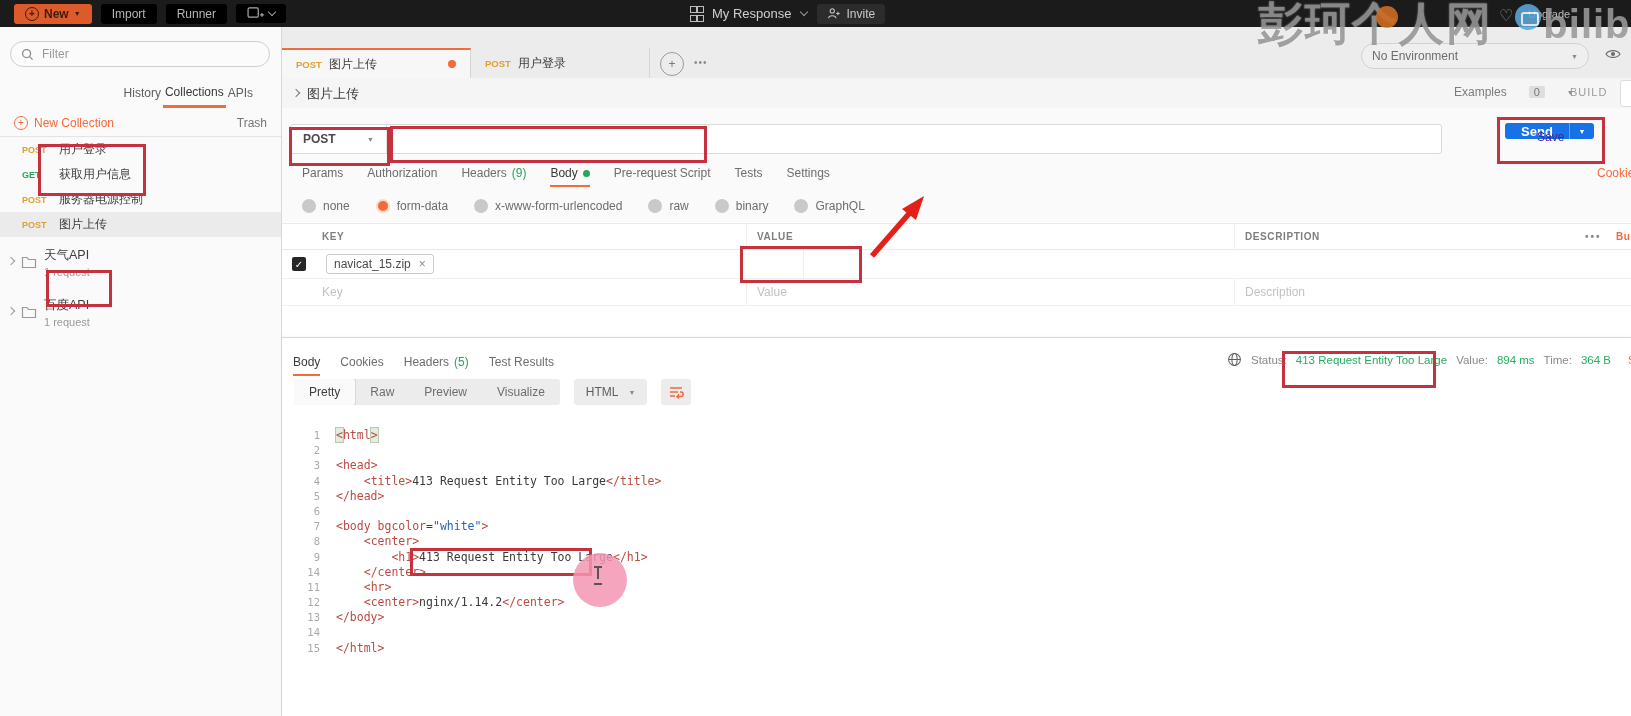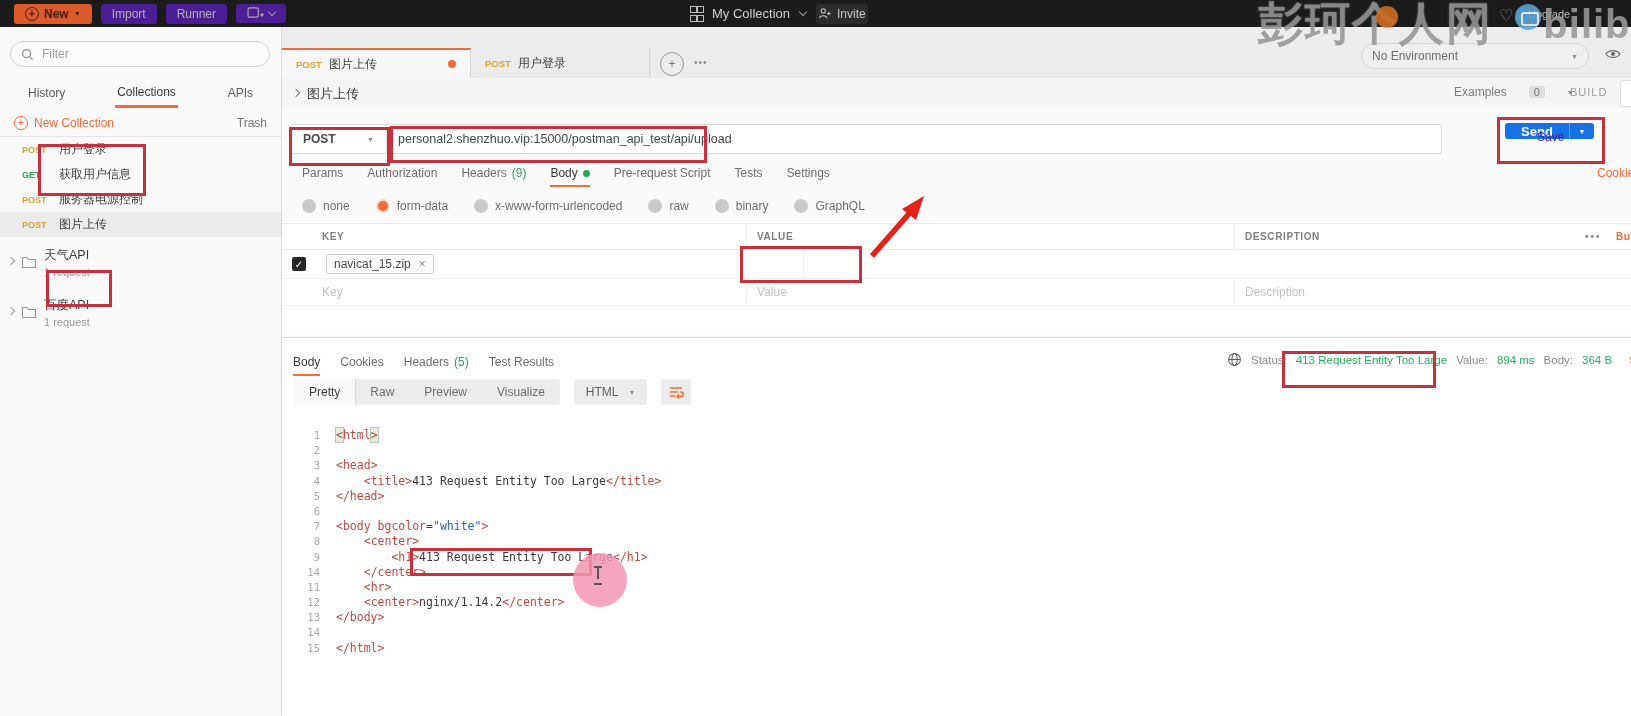--- a/index.html
+++ b/index.html
@@ -1,42 +1,42 @@
 <!DOCTYPE html>
 <html><head>
 <meta charset="utf-8">
 <style>
   html,body{margin:0;padding:0;overflow:hidden}
   body{width:1631px;height:716px;position:relative;background:#fff;
        font-family:"Liberation Sans",sans-serif;font-size:12px;color:#3d3d3d}
   
   .topbar{position:absolute;top:0;left:0;right:0;height:27px;background:#1b1b1b;display:flex;align-items:center;z-index:5}
-  .tb-btn{display:flex;align-items:center;gap:5px;border-radius:3px;padding:3px 11px;margin-left:9px;background:#4c1d95;color:#b5b5b5;font-size:12px;cursor:pointer}
+  .tb-btn{display:flex;align-items:center;gap:5px;border-radius:3px;padding:3px 11px;margin-left:9px;background:#000000;color:#b5b5b5;font-size:12px;cursor:pointer}
   .tb-new{background:#dd5b2b;color:#3d1d0a;font-weight:bold;margin-left:14px}
   .plus-circ{width:12px;height:12px;border:1.4px solid #3d1d0a;border-radius:50%;display:flex;align-items:center;justify-content:center;font-size:10px;line-height:1}
   .tb-center{position:absolute;left:690px;display:flex;align-items:center;gap:10px;color:#cfcfcf}
   .gridicon{display:grid;grid-template-columns:5px 5px;grid-gap:2px}
   .gridicon span{width:5px;height:5px;border:1.2px solid #bdbdbd}
   .cv{display:inline-block;width:5px;height:5px;border-right:1.5px solid #9a9a9a;border-bottom:1.5px solid #9a9a9a;transform:rotate(45deg);margin-top:-3px}
   .cv.r{transform:rotate(-45deg)}
   .caret{font-size:7px;color:#8a8a8a}
-  .tb-invite{display:flex;align-items:center;gap:5px;background:#2c2c2c;border-radius:3px;padding:3px 2px;color:#c9c9c9}
+  .tb-invite{display:flex;align-items:center;gap:5px;background:#2c2c2c;border-radius:3px;padding:3px 10px;color:#c9c9c9}
   .tb-upgrade{position:absolute;left:1528px;color:#bdbdbd;font-size:11px}
   
   .wm{position:absolute;left:1258px;top:-6px;z-index:60;display:flex;align-items:center;pointer-events:none;opacity:.88}
   .wm-text{font-size:45px;font-weight:bold;color:#969696;text-shadow:0 0 2px rgba(255,255,255,.55);letter-spacing:2px;white-space:nowrap}
   .wm-dot{position:absolute;left:118px;top:12px;width:22px;height:22px;border-radius:50%;background:#e87722;opacity:.9}
   .wm-heart{font-size:16px;color:#9a9a9a;margin:0 2px 18px 6px}
   .wm-bili-circ{width:26px;height:26px;border-radius:50%;background:#5aa7dc;margin:0 2px 14px 0;position:relative}
   .wm-bili-circ:after{content:"";position:absolute;left:6px;top:8px;width:14px;height:10px;border:2px solid #fff;border-radius:3px}
   .wm-logo{font-size:40px;font-weight:bold;color:#9a9a9a;letter-spacing:1px;white-space:nowrap}
   
   .sidebar{position:absolute;top:27px;left:0;width:281px;bottom:0;background:#fafafa;border-right:1px solid #d8d8d8}
   .filter{position:absolute;left:10px;top:14px;width:260px;height:26px;border:1px solid #cfcfcf;border-radius:14px;display:flex;align-items:center;gap:8px;padding:0 10px;box-sizing:border-box;background:#fbfbfb;color:#9a9a9a}
-  .sb-tabs{position:absolute;top:51px;left:0;right:0;height:30px;display:flex;justify-content:space-between;padding:0 26px;align-items:center;color:#5e5e5e}
+  .sb-tabs{position:absolute;top:51px;left:0;right:0;height:30px;display:flex;justify-content:flex-end;padding:0 26px;align-items:center;color:#5e5e5e}
   .sb-tab{padding:6px 2px;cursor:pointer}
   .sb-tab.active{color:#3a3a3a;border-bottom:3px solid #f26b3a}
   .sb-actions{position:absolute;top:83px;left:0;right:0;height:26px;display:flex;align-items:center;justify-content:space-between;padding:0 14px;border-bottom:1px solid #e4e4e4}
   .newcol{color:#f26b3a;display:flex;gap:6px;align-items:center;cursor:pointer}
   .newcol .plus-circ{border-color:#f26b3a;color:#f26b3a}
   .trash{color:#757575;cursor:pointer}
   .tree{position:absolute;top:110px;left:0;right:0}
   .trow{display:flex;align-items:center;cursor:pointer}
   .trow.col{height:50px;gap:7px;padding-left:8px}
   .trow.req{height:25px;padding-left:22px;gap:9px}
@@ -147,21 +147,21 @@
       </svg>
     <span class="cv"></span>
   </div>
   <div class="tb-center">
     <span class="gridicon">
         <span></span>
         <span></span>
         <span></span>
         <span></span>
       </span>
-    <span style="font-size:13px">My Collection</span>
+    <span style="font-size:13px">My Response</span>
     <span class="cv"></span>
     <span class="tb-invite">
       <svg width="14" height="13" viewBox="0 0 16 15">
           <circle cx="6" cy="4.5" r="2.4" fill="none" stroke="#c9c9c9" stroke-width="1.2"></circle>
           <path d="M1.8 13c0-4 8.4-4 8.4 0" fill="none" stroke="#c9c9c9" stroke-width="1.2"></path>
           <path d="M12.5 5.5v4M10.5 7.5h4" stroke="#c9c9c9" stroke-width="1.2"></path>
         </svg>
       <span>Invite</span>
     </span>
   </div>
@@ -274,21 +274,20 @@
       
     </span>
   </div>
 
   <div class="urlrow">
     <div class="urlbox">
       <div class="methodcell">
         <span>POST</span>
         <span class="caret">▼</span>
       </div>
-      <div class="urltext">personal2.shenzhuo.vip:15000/postman_api_test/api/upload</div>
     </div>
     <div class="sendbtn">
       <span class="lbl">Send</span>
       <span class="dd">
           <span class="caret">▼</span>
         </span>
     </div>
     <span class="savebtn">Save</span>
   </div>
 
@@ -406,21 +405,21 @@
     <div class="statusbar">
       <svg width="15" height="15" viewBox="0 0 16 16">
           <circle cx="8" cy="8" r="6.3" fill="none" stroke="#5e5e5e" stroke-width="1.1"></circle>
           <ellipse cx="8" cy="8" rx="2.8" ry="6.3" fill="none" stroke="#5e5e5e" stroke-width="1.1"></ellipse>
           <path d="M1.7 8h12.6" stroke="#5e5e5e" stroke-width="1.1"></path>
         </svg>
       <span class="lab">Status:</span>
       <span class="val">413 Request Entity Too Large</span>
       <span class="lab">Value:</span>
       <span class="val">894 ms</span>
-      <span class="lab">Body:</span>
+      <span class="lab">Time:</span>
       <span class="val">364 B</span>
       <span class="saveresp">Save Response</span>
     </div>
     <div class="viewrow">
       <div class="seg" id="views">
           <span class="vseg active">Pretty</span>
           <span class="vseg">Raw</span>
           <span class="vseg">Preview</span>
           <span class="vseg">Visualize</span>
         </div>

